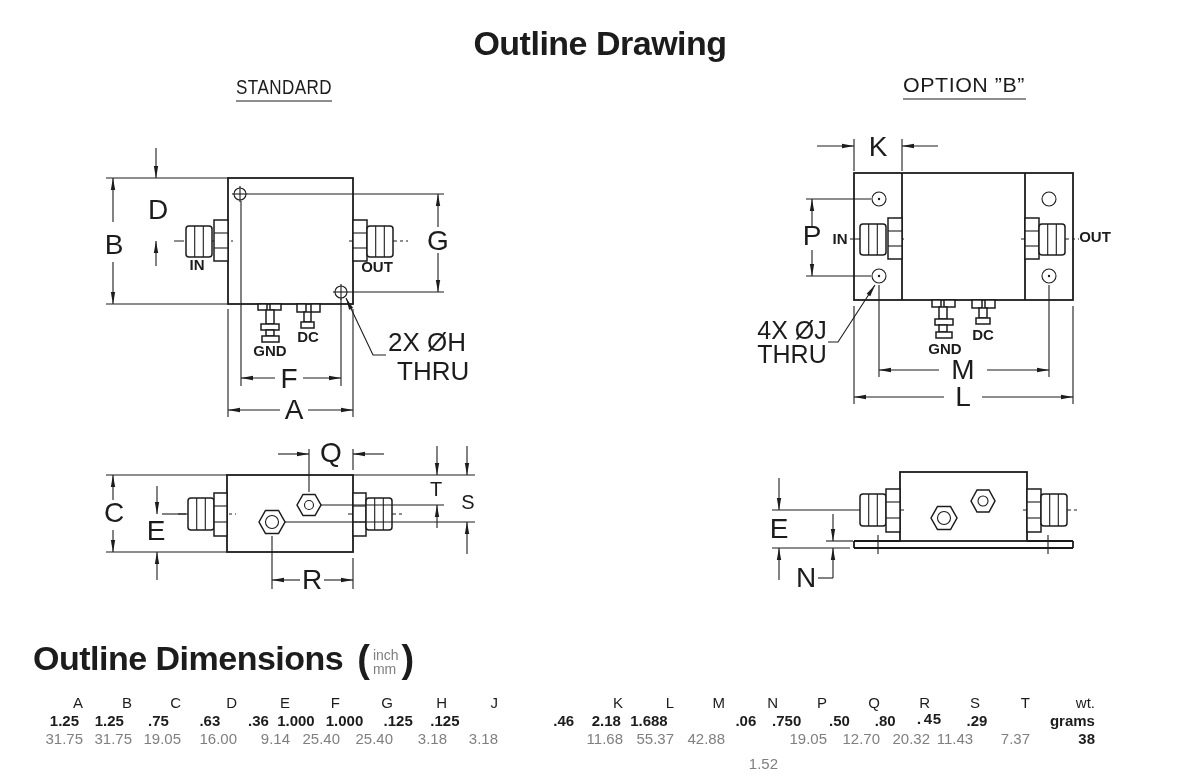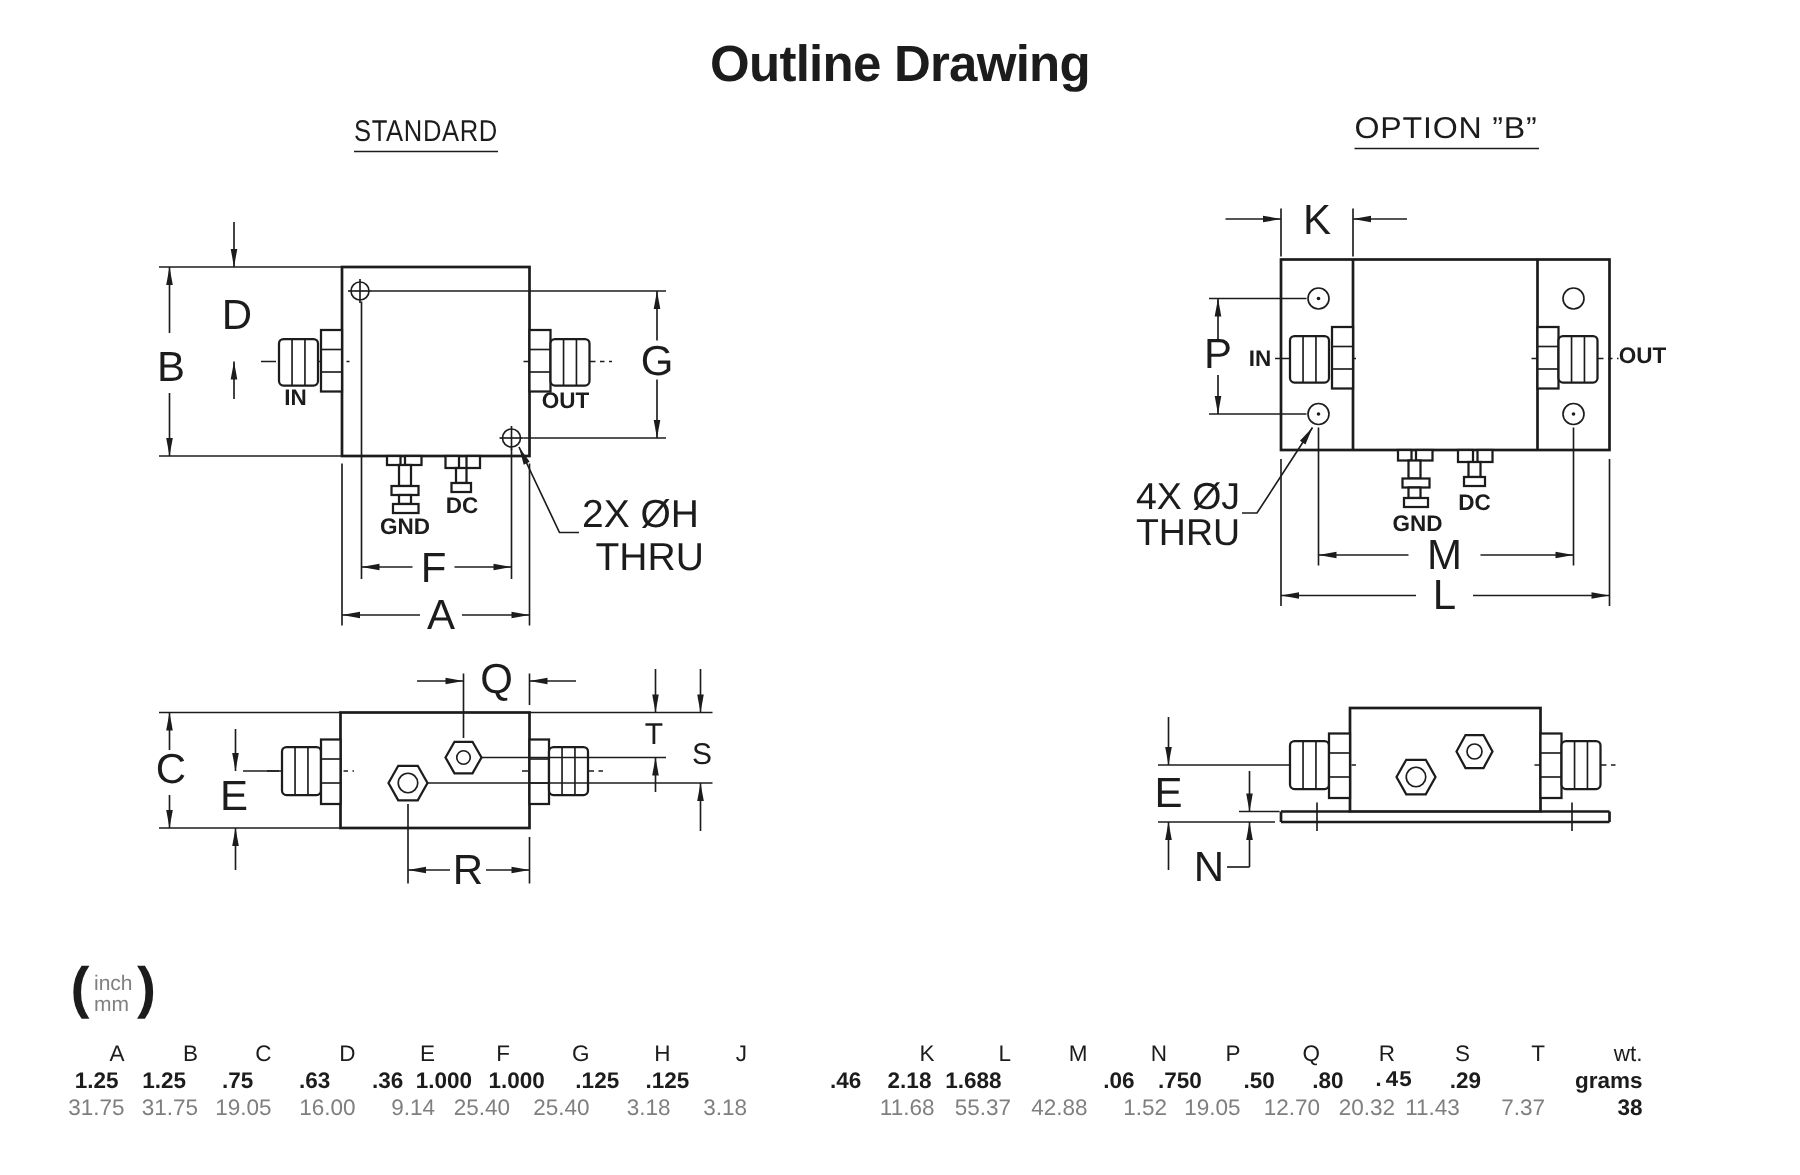--- a/index.html
+++ b/index.html
@@ -376,20 +376,21 @@
       <line class="dim" x1="826" y1="541" x2="853" y2="541"></line>
       <line class="dim" x1="833" y1="514" x2="833" y2="541" marker-end="url(#arr)"></line>
       <line class="dim" x1="833" y1="578" x2="833" y2="548" marker-end="url(#arr)"></line>
       <line class="dim" x1="833" y1="578" x2="818" y2="578"></line>
       <text class="dimletter" x="806" y="587">N</text>
     </g>
   </g>
 </svg>
 
 <div id="dims-heading">
+  <span class="heading-text">Outline Dimensions</span>
   <span class="unit-group">
     <span class="paren">(</span>
     <span class="unit-stack">
       <span>inch</span>
       <span>mm</span>
     </span>
     <span class="paren">)</span>
   </span>
 </div>
 
@@ -442,21 +443,21 @@
       <div class="cell" style="width: 49px;">19.05</div>
       <div class="cell" style="width: 56px;">16.00</div>
       <div class="cell" style="width: 53px;">9.14</div>
       <div class="cell" style="width: 50px;">25.40</div>
       <div class="cell" style="width: 53px;">25.40</div>
       <div class="cell" style="width: 54px;">3.18</div>
       <div class="cell" style="width: 51px;">3.18</div>
       <div class="cell" style="width: 125px;">11.68</div>
       <div class="cell" style="width: 51px;">55.37</div>
       <div class="cell" style="width: 51px;">42.88</div>
-      <div class="cell" style="width: 53px;">1.52</div>
+      <div class="cell" style="width: 53px; margin-top: 25px;">1.52</div>
       <div class="cell" style="width: 49px;">19.05</div>
       <div class="cell" style="width: 53px;">12.70</div>
       <div class="cell" style="width: 50px;">20.32</div>
       <div class="cell" style="width: 50px; text-align: center;">11.43</div>
       <div class="cell" style="width: 50px;">7.37</div>
       <div class="cell wt-strong" style="width: 65px;">38</div>
     </div>
 </div>
 
 </body></html>

